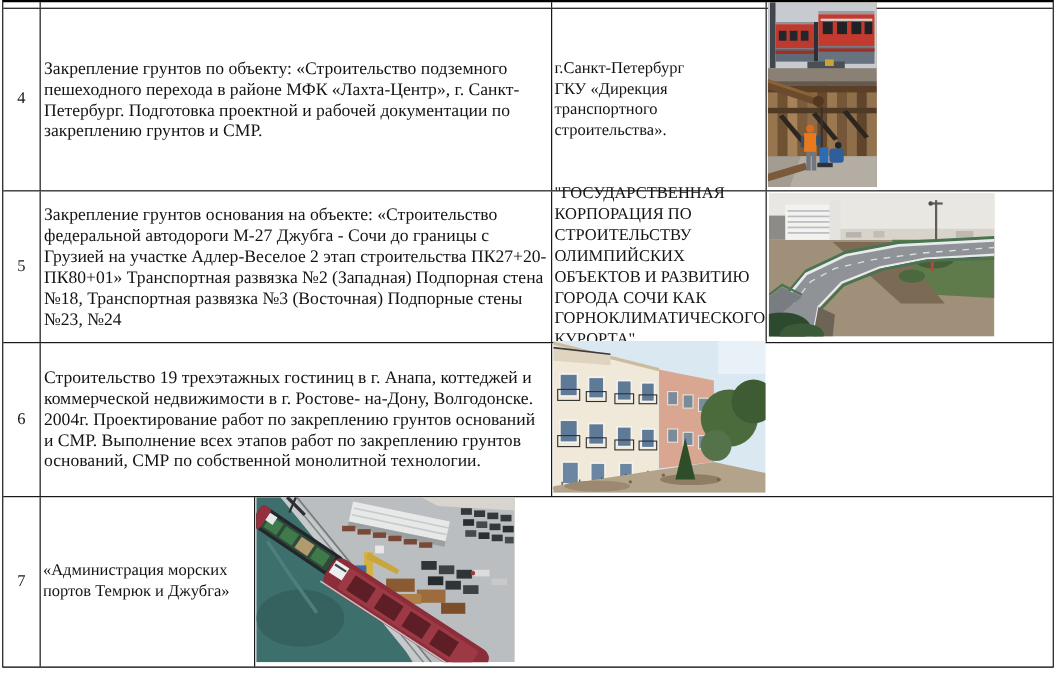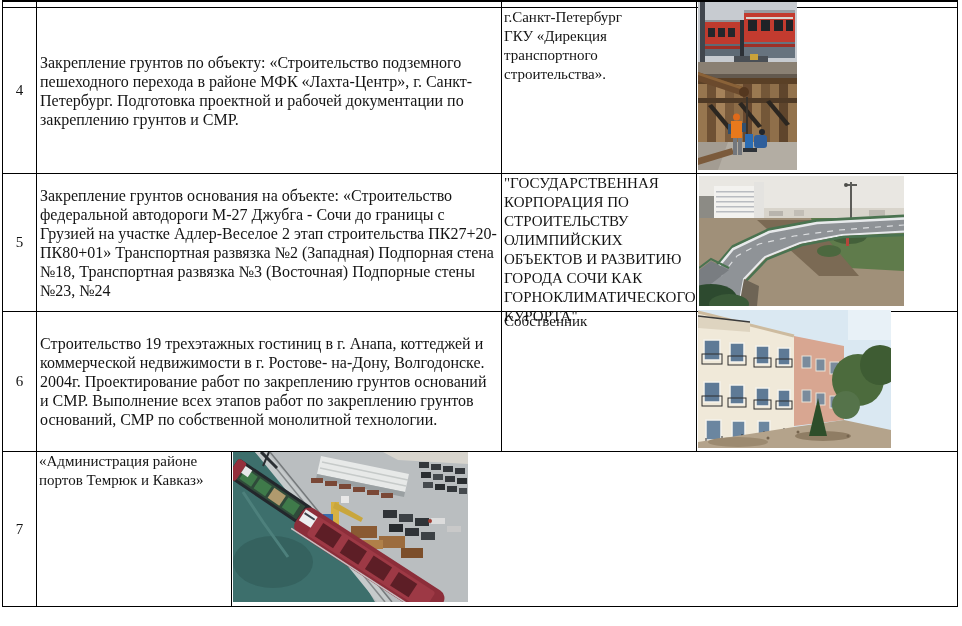--- a/index.html
+++ b/index.html
@@ -5,21 +5,21 @@
   html,body{margin:0;padding:0;background:#fff;}
   .page{position:relative;width:962px;height:626px;background:#ffffff;overflow:hidden;
         font-family:"Liberation Serif","DejaVu Serif",serif;color:#141414;}
   .table{position:absolute;left:2px;top:0;width:956px;box-sizing:border-box;
          border-left:1px solid #000;border-right:1px solid #000;border-top:2px solid #000;border-bottom:1px solid #000;}
   .trow{display:flex;border-bottom:1px solid #000;}
   .trow:last-child{border-bottom:none;}
   .cell{box-sizing:border-box;border-right:1px solid #000;overflow:visible;}
   .c1{width:34px;display:flex;align-items:center;justify-content:center;font-size:15px;}
   .c2{width:465px;display:flex;align-items:center;padding:0 3px;font-size:16px;line-height:19px;}
-  .c3{width:195px;display:flex;align-items:flex-start;padding:0 2px;font-size:15px;line-height:19px;white-space:pre-line;}
+  .c3{width:195px;display:flex;align-items:center;padding:0 2px;font-size:15px;line-height:19px;white-space:pre-line;}
   .c4{width:260px;border-right:none;position:relative;}
   .r-sliver{height:5px;}
   .r4{height:165px;}
   .r5{height:137px;}
   .r6{height:139px;}
   .r7{height:154px;}
   .photo{position:absolute;display:block;}
   .ph4{left:1px;top:-6px;}
   .ph5{left:2px;top:2px;}
   .ph6{left:1px;top:-2px;}
@@ -174,23 +174,20 @@
       </div>
     </div>
 
     <div class="trow r6">
       <div class="cell c1">
         <span>6</span>
       </div>
       <div class="cell c2">
         <span>Строительство 19 трехэтажных гостиниц в г. Анапа, коттеджей и коммерческой недвижимости в г. Ростове- на-Дону, Волгодонске. 2004г. Проектирование работ по закреплению грунтов оснований и СМР. Выполнение всех этапов работ по закреплению грунтов оснований, СМР по собственной монолитной технологии.</span>
       </div>
-      <div class="cell c3">
-        <span>Собственник</span>
-      </div>
       <div class="cell c4">
         <svg class="photo ph6" width="193" height="138" viewBox="0 0 193 138">
           <rect width="193" height="138" fill="#dae8f2"></rect>
           <rect x="150" width="43" height="30" fill="#e8f1f7"></rect>
 
           <polygon points="96,26 146,36 146,110 96,116" fill="#d8a691"></polygon>
           <rect x="104" y="46" width="9" height="12" fill="#7a8b9c" stroke="#e8e4da" stroke-width="1"></rect>
           <rect x="118" y="49" width="9" height="12" fill="#7a8b9c" stroke="#e8e4da" stroke-width="1"></rect>
           <rect x="132" y="52" width="9" height="12" fill="#7a8b9c" stroke="#e8e4da" stroke-width="1"></rect>
           <rect x="104" y="80" width="9" height="12" fill="#7a8b9c" stroke="#e8e4da" stroke-width="1"></rect>
@@ -243,21 +240,21 @@
           <polygon points="120,88 111,126 129,126" fill="#2e4e2a"></polygon>
         </svg>
       </div>
     </div>
 
     <div class="trow r7">
       <div class="cell c1">
         <span>7</span>
       </div>
       <div class="cell c3">
-        <span>«Администрация районе портов Темрюк и Кавказ»</span>
+        <span>«Администрация морских портов Темрюк и Джубга»</span>
       </div>
       <div class="cell c4">
         <svg class="photo ph7" width="235" height="150" viewBox="0 0 235 150">
           <rect width="235" height="150" fill="#babec0"></rect>
           <polygon points="150,0 235,0 235,12 165,8" fill="#d8d5ce"></polygon>
 
           <polygon points="0,0 22,0 36,14 70,52 112,100 142,150 0,150" fill="#3d6f6c"></polygon>
           <ellipse cx="40" cy="110" rx="40" ry="26" fill="#35625f"></ellipse>
           <polyline points="10,40 30,70 55,105" stroke="#4d807c" stroke-width="3" fill="none"></polyline>
 

